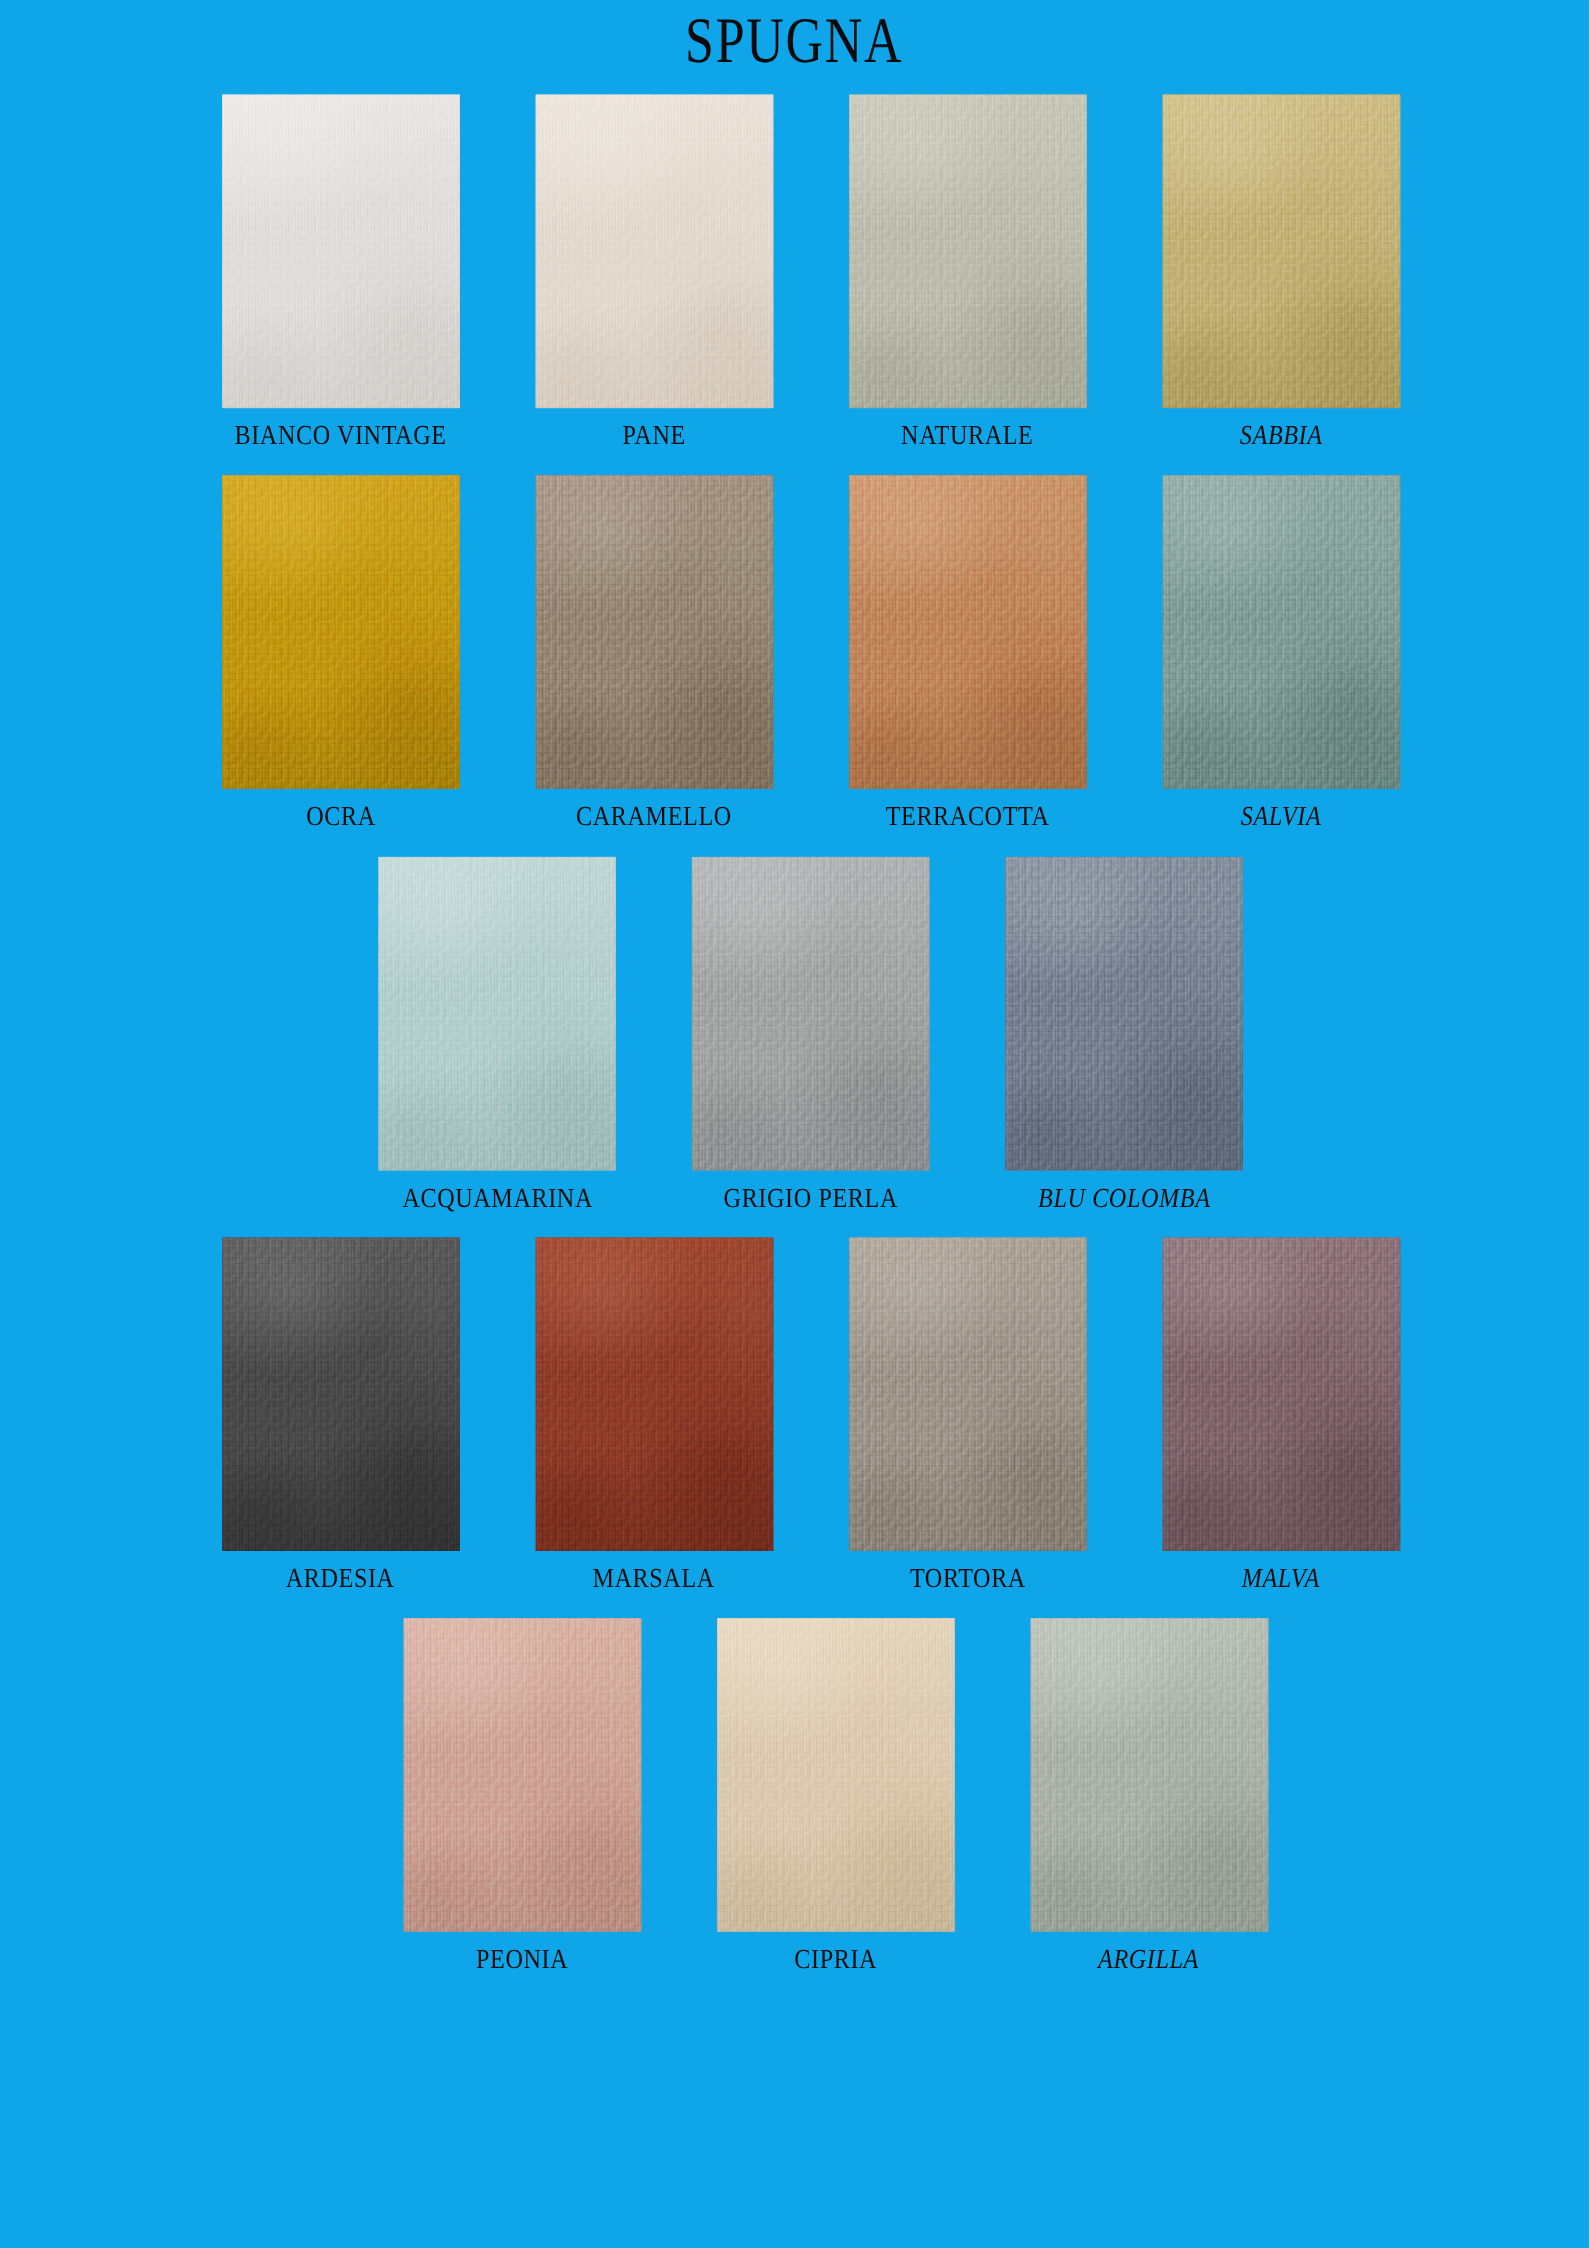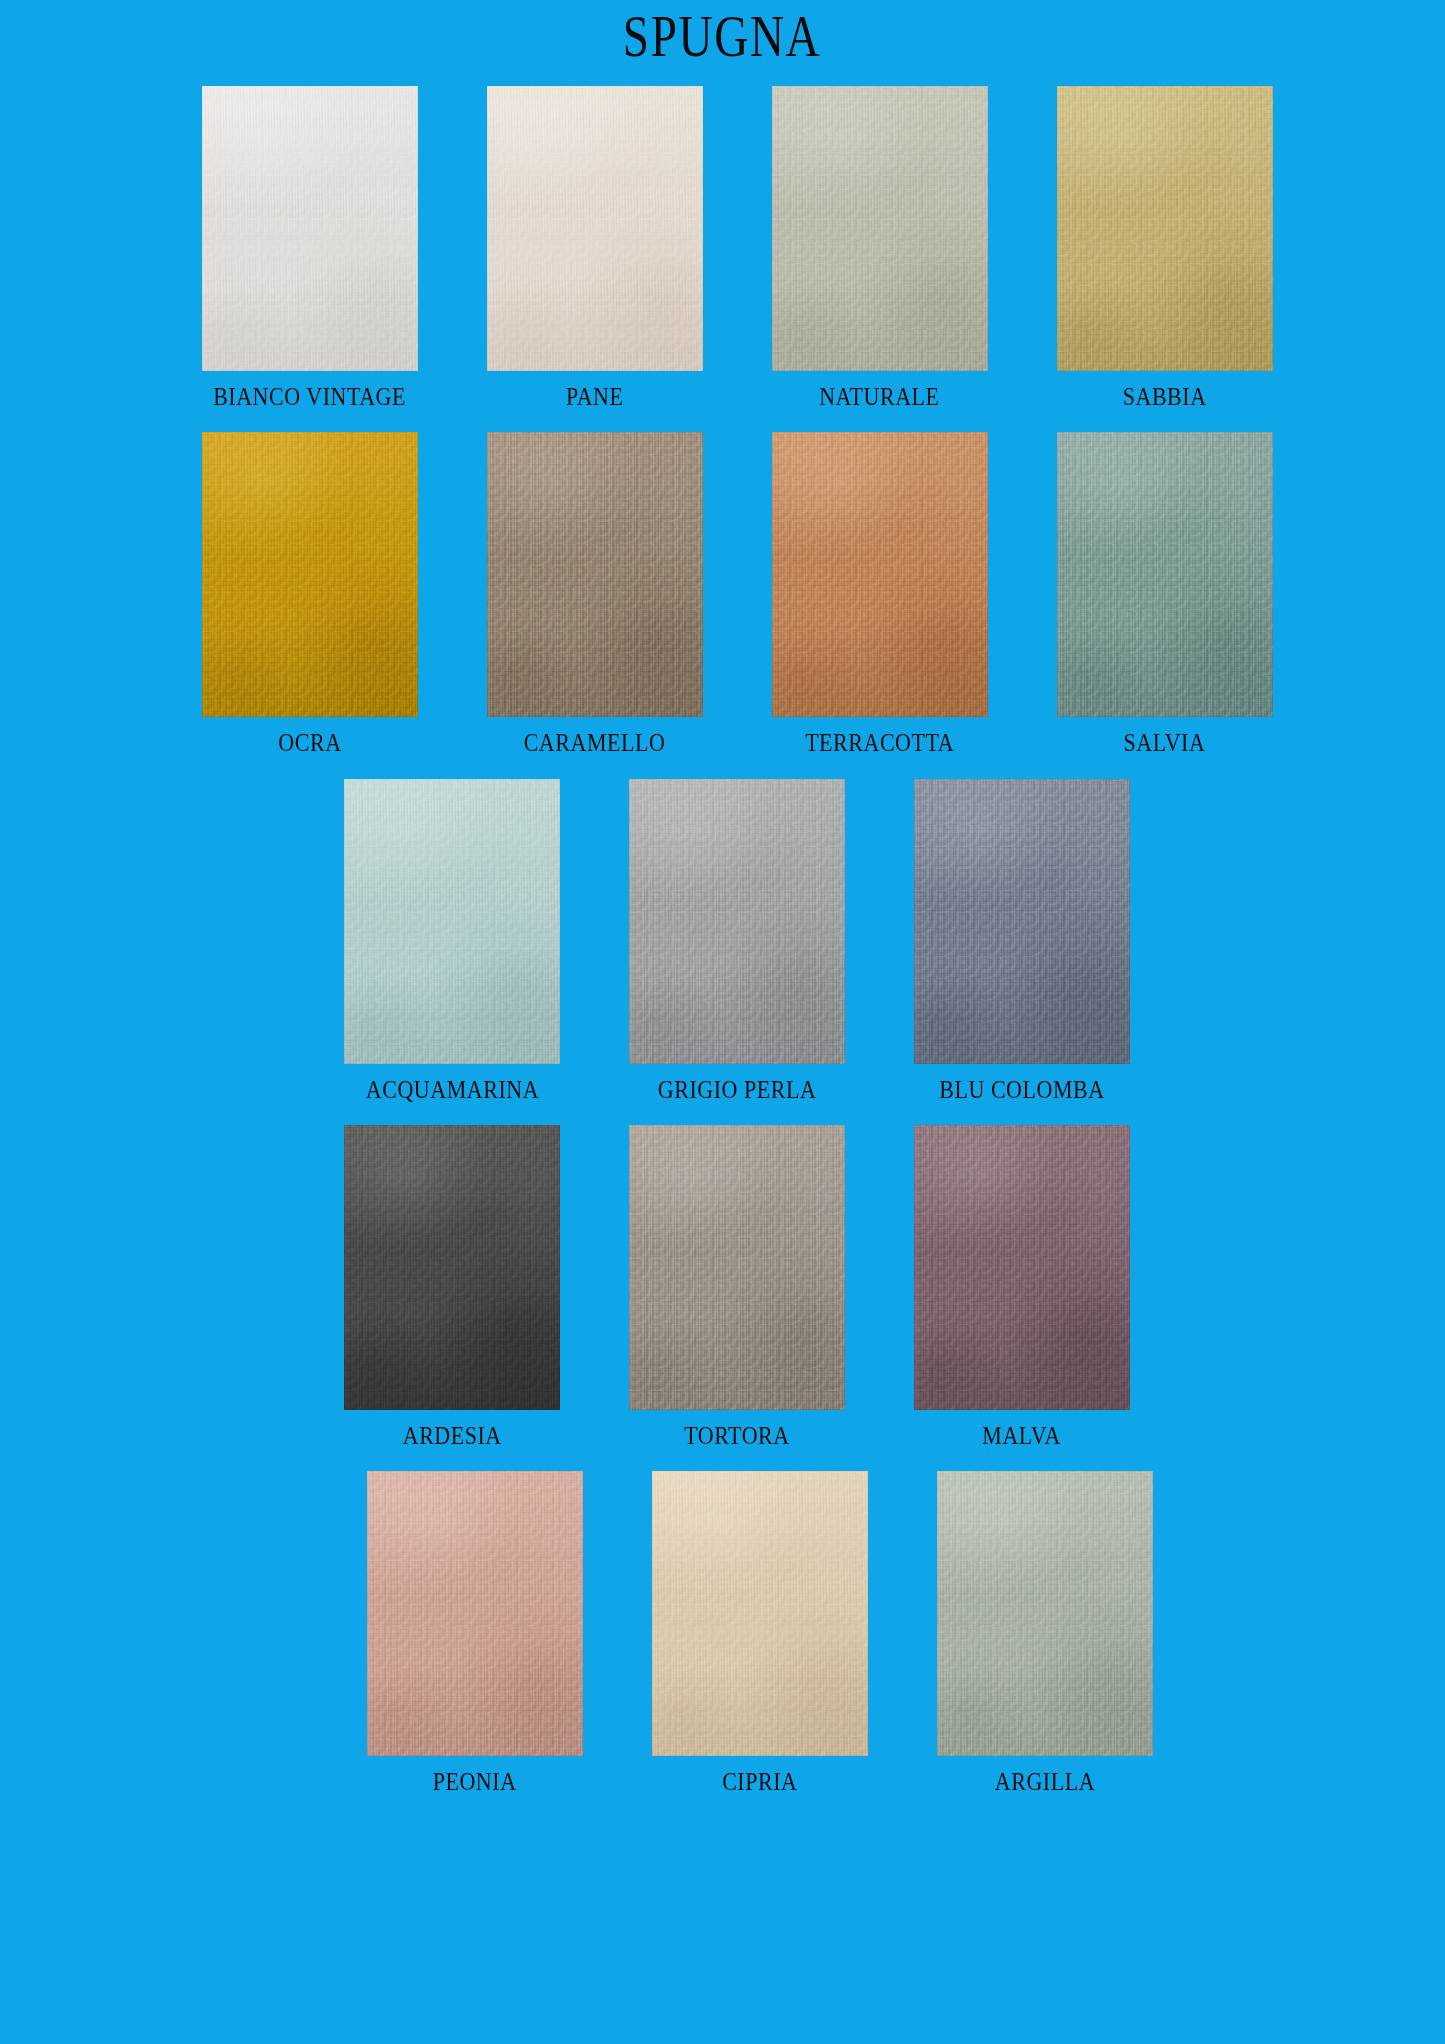--- a/index.html
+++ b/index.html
@@ -65,21 +65,21 @@
     padding-left: 74px;
   }
 
   .cell {
     width: 216px;
     margin-right: 69px;
     display: flex;
     flex-direction: column;
     align-items: center;
   }
-  .cell:last-child { margin-right: 0; }
+  .cell:last-child { margin-right: 0; font-style: italic; }
 
   .swatch {
     width: 216px;
     height: 285px;
     position: relative;
     overflow: hidden;
     background-repeat: repeat;
     box-shadow: 0 0 0 0.5px rgba(0,0,0,0.04) inset;
   }
 
@@ -254,20 +254,28 @@
       <div class="row">
         <div class="cell">
           <div class="swatch" style="background-color: rgb(71, 71, 71); background-image: linear-gradient(168deg, rgb(94, 94, 94) 0%, rgb(71, 71, 71) 38%, rgb(71, 71, 71) 62%, rgb(47, 47, 47) 100%);">
             <div class="tex"></div>
             <div class="tex2"></div>
             <div class="tex3"></div>
           </div>
           <div class="label">ARDESIA</div>
         </div>
         <div class="cell">
+          <div class="swatch" style="background-color: rgb(139, 58, 39); background-image: linear-gradient(168deg, rgb(163, 74, 52) 0%, rgb(139, 58, 39) 38%, rgb(139, 58, 39) 62%, rgb(110, 42, 26) 100%);">
+            <div class="tex"></div>
+            <div class="tex2"></div>
+            <div class="tex3"></div>
+          </div>
+          <div class="label">MARSALA</div>
+        </div>
+        <div class="cell">
           <div class="swatch" style="background-color: rgb(154, 146, 135); background-image: linear-gradient(168deg, rgb(176, 168, 156) 0%, rgb(154, 146, 135) 38%, rgb(154, 146, 135) 62%, rgb(130, 122, 111) 100%);">
             <div class="tex"></div>
             <div class="tex2"></div>
             <div class="tex3"></div>
           </div>
           <div class="label">TORTORA</div>
         </div>
         <div class="cell">
           <div class="swatch" style="background-color: rgb(123, 98, 104); background-image: linear-gradient(168deg, rgb(145, 118, 125) 0%, rgb(123, 98, 104) 38%, rgb(123, 98, 104) 62%, rgb(99, 78, 83) 100%);">
             <div class="tex"></div>

